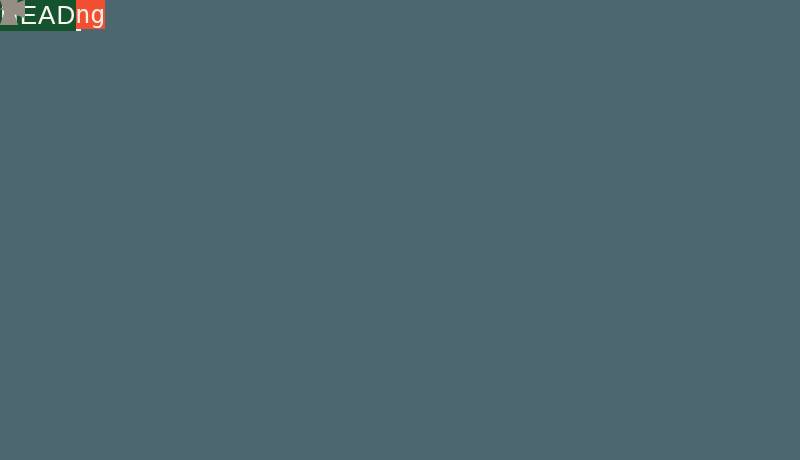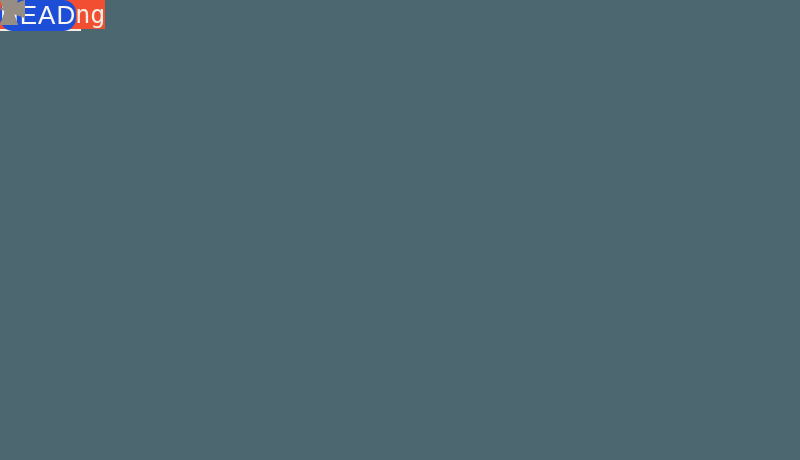--- a/index.html
+++ b/index.html
@@ -10,21 +10,21 @@
   }
   .box {
     position:absolute; display:flex;
     align-items:center; justify-content:center;
     box-sizing:border-box; user-select:none;
   }
   .commit  { background:#f0ede4; color:#4a443c; font-size:27px; }
   .mono    { font-family:"DejaVu Sans Mono", monospace; }
   .branch  { background:#f14e32; color:#f2eee4;
              font-family:"DejaVu Sans Mono", monospace; font-size:25px; }
-  .headbox { background:#1d4ed8; color:#f7f6f3; font-size:26px; letter-spacing:1px;border-radius:13px; }
+  .headbox { background:#14532d; color:#f7f6f3; font-size:26px; letter-spacing:1px; }
 
   
   .hline { position:absolute; height:4px; background:#968d84; }
   .vline { position:absolute; width:3px;  background:#968d84; }
   .ah    { position:absolute; width:0; height:0; }
   .ah-left { border-top:9px solid transparent; border-bottom:9px solid transparent;
              border-right:25px solid #968d84; }
   .ah-down { border-left:9px solid transparent; border-right:9px solid transparent;
              border-top:25px solid #968d84; }
   .ah-up   { border-left:9px solid transparent; border-right:9px solid transparent;

